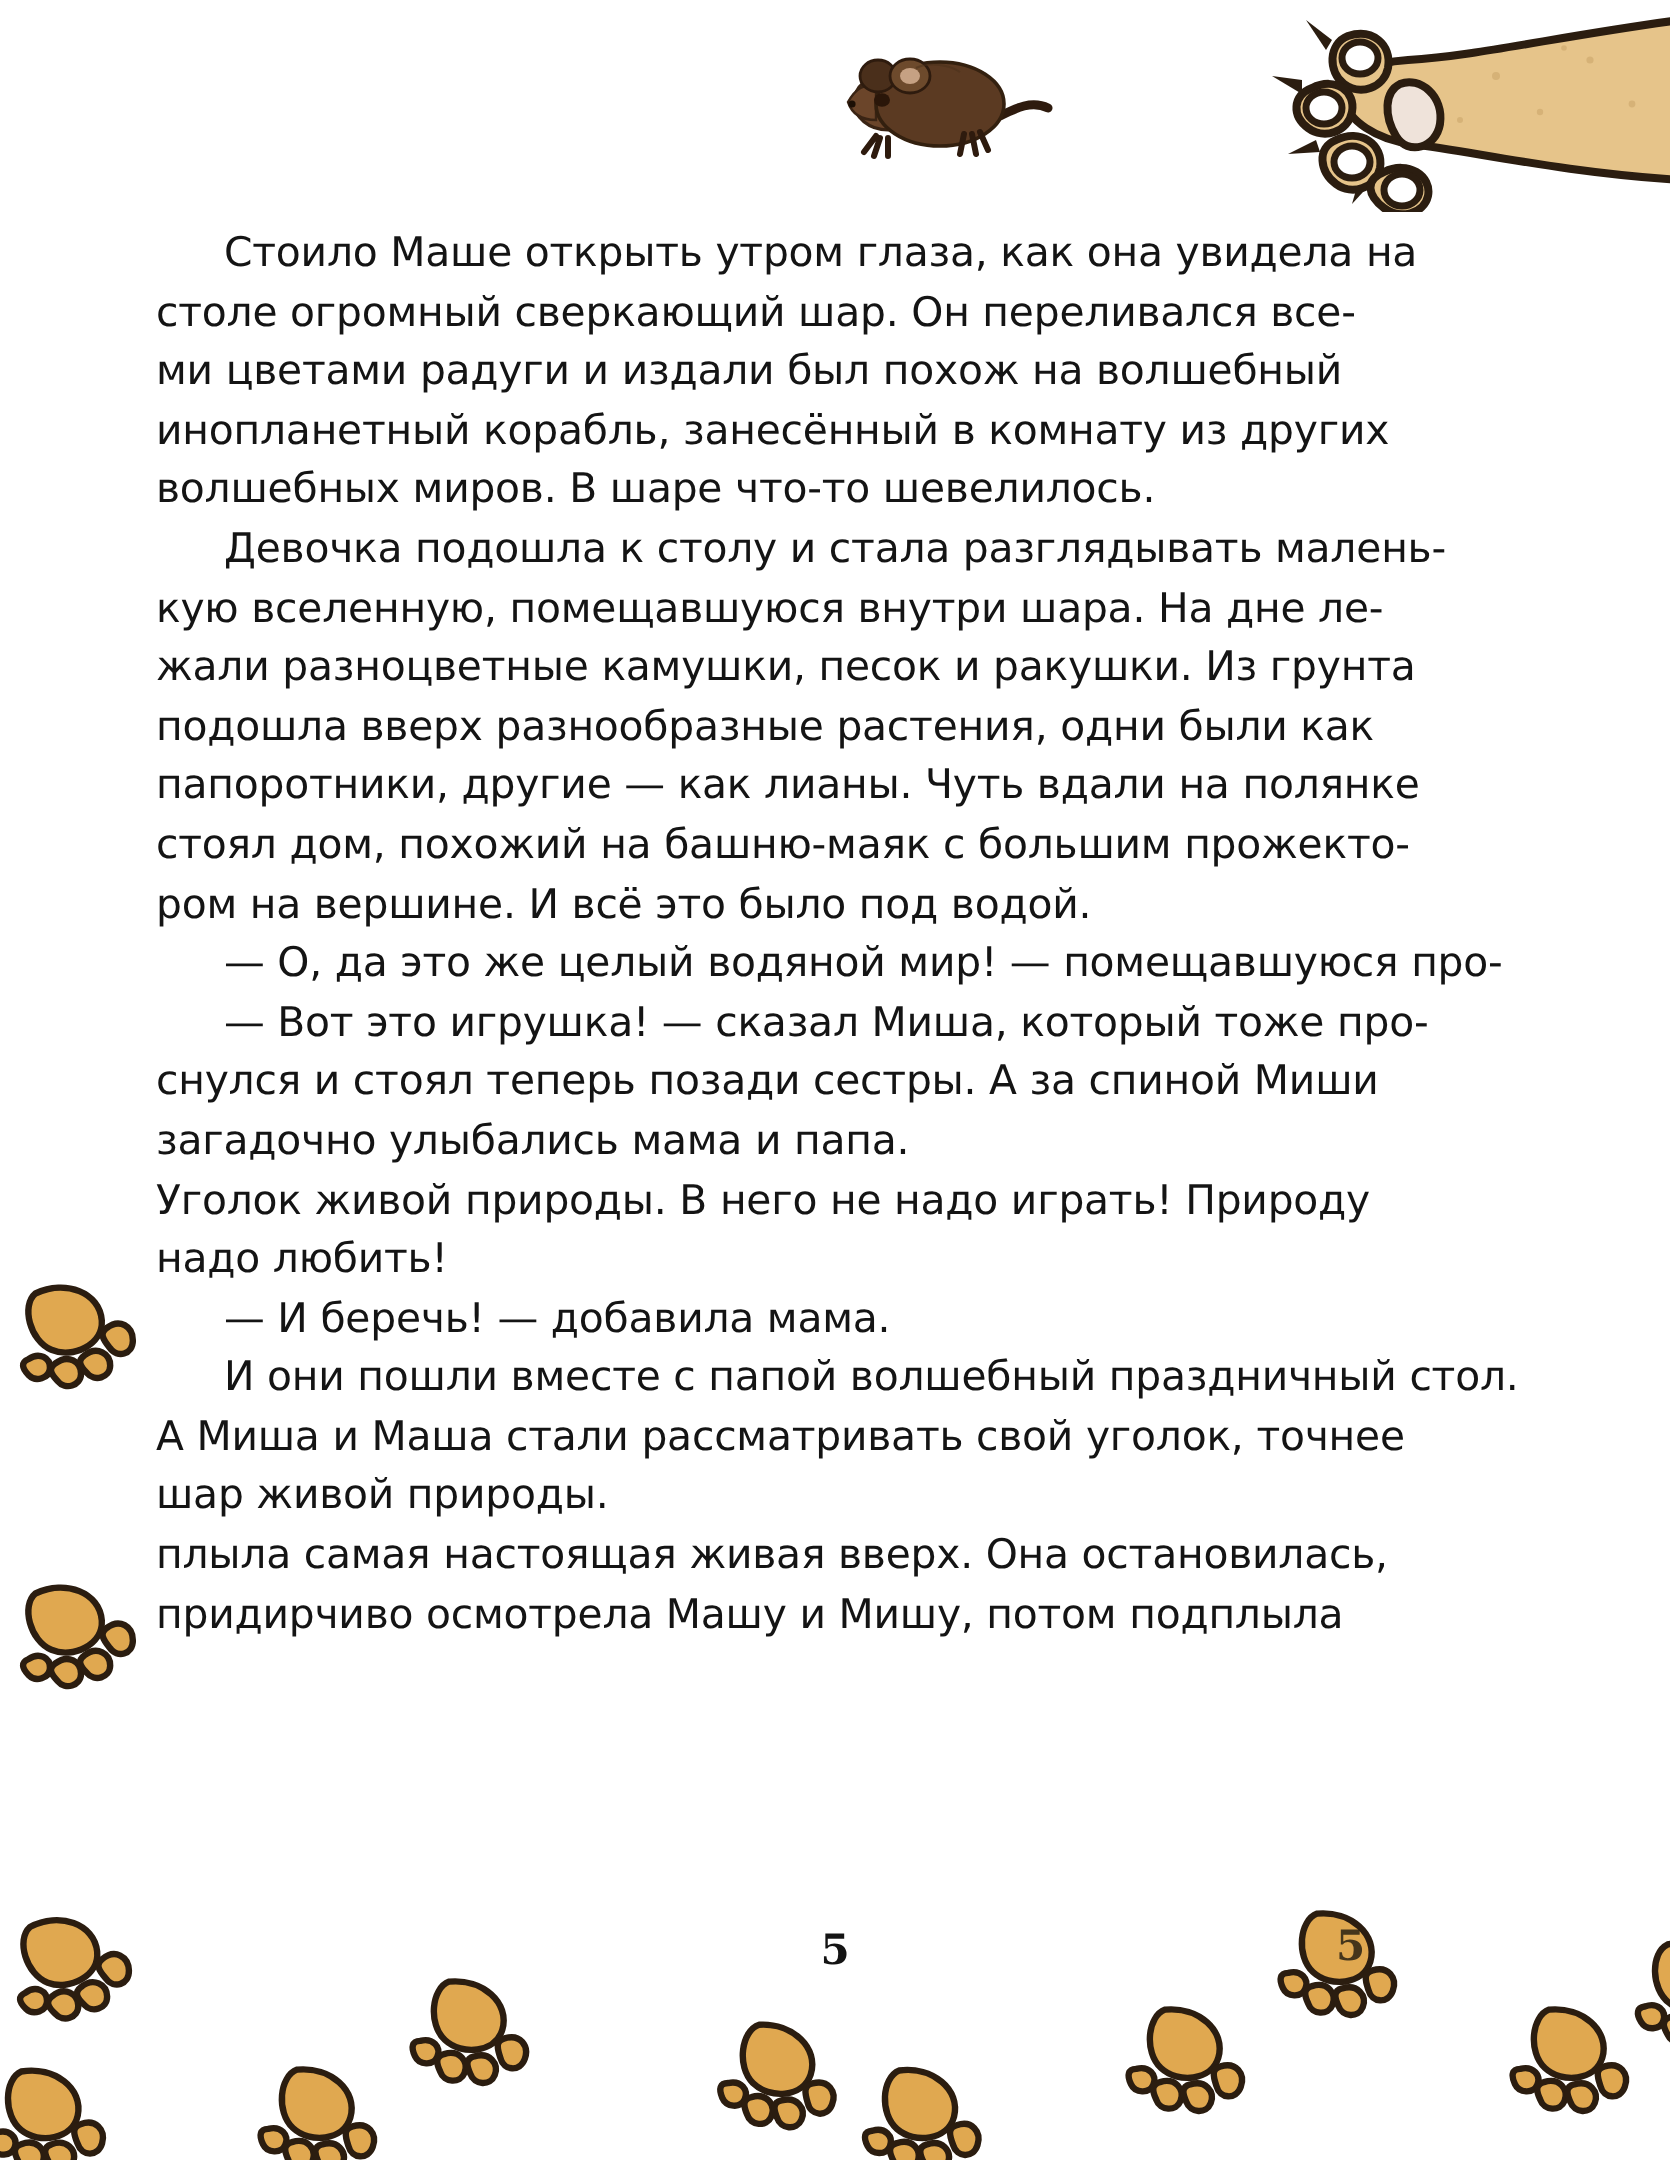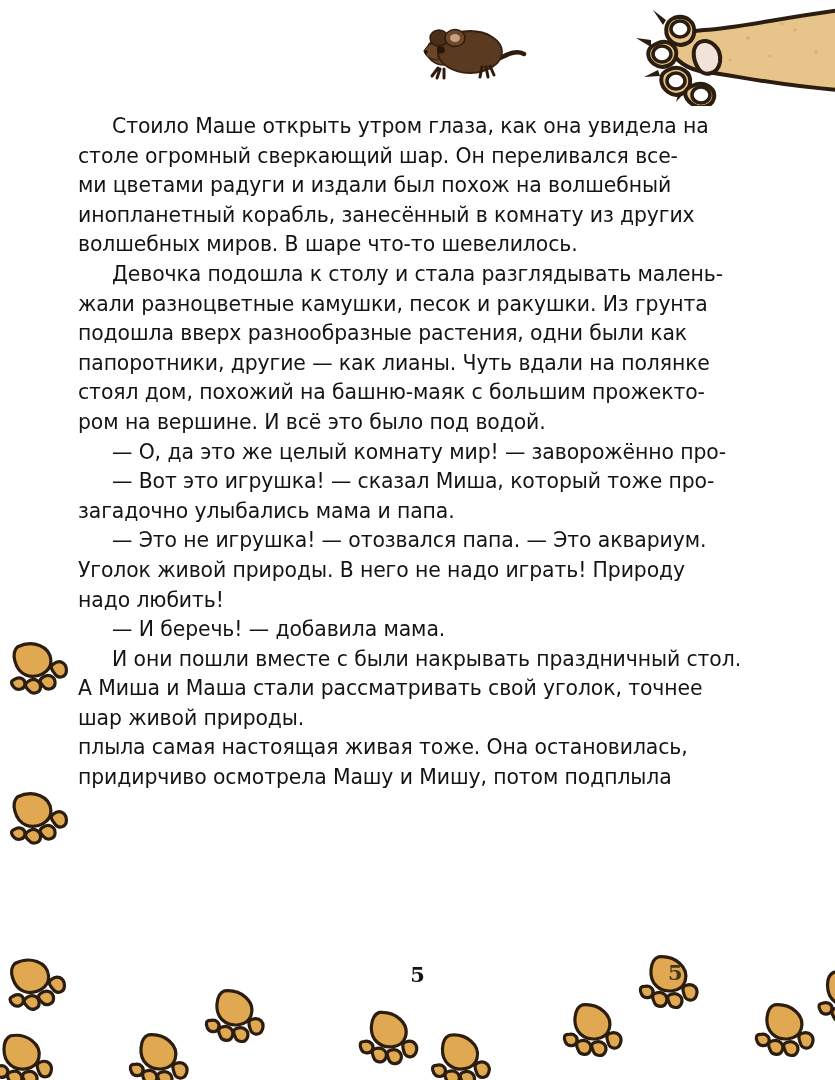--- a/index.html
+++ b/index.html
@@ -218,48 +218,49 @@
   <div class="text-block" id="text-block">
       <div>
         <div class="line indent">Стоило Маше открыть утром глаза, как она увидела на</div>
         <div class="line">столе огромный сверкающий шар. Он переливался все-</div>
         <div class="line">ми цветами радуги и издали был похож на волшебный</div>
         <div class="line">инопланетный корабль, занесённый в комнату из других</div>
         <div class="line">волшебных миров. В шаре что-то шевелилось.</div>
       </div>
       <div>
         <div class="line indent">Девочка подошла к столу и стала разглядывать малень-</div>
+        <div class="line">кую вселенную, помещавшуюся внутри шара. На дне ле-</div>
         <div class="line">жали разноцветные камушки, песок и ракушки. Из грунта</div>
         <div class="line">подошла вверх разнообразные растения, одни были как</div>
         <div class="line">папоротники, другие — как лианы. Чуть вдали на полянке</div>
         <div class="line">стоял дом, похожий на башню-маяк с большим прожекто-</div>
         <div class="line">ром на вершине. И всё это было под водой.</div>
       </div>
       <div>
-        <div class="line indent">— О, да это же целый комнату мир! — заворожённо про-</div>
+        <div class="line indent">— О, да это же целый водяной мир! — помещавшуюся про-</div>
       </div>
       <div>
         <div class="line indent">— Вот это игрушка! — сказал Миша, который тоже про-</div>
+        <div class="line">снулся и стоял теперь позади сестры. А за спиной Миши</div>
         <div class="line">загадочно улыбались мама и папа.</div>
       </div>
       <div>
-        <div class="line indent">— Это не игрушка! — отозвался папа. — Это аквариум.</div>
         <div class="line">Уголок живой природы. В него не надо играть! Природу</div>
         <div class="line">надо любить!</div>
       </div>
       <div>
         <div class="line indent">— И беречь! — добавила мама.</div>
       </div>
       <div>
-        <div class="line indent">И они пошли вместе с были накрывать праздничный стол.</div>
+        <div class="line indent">И они пошли вместе с папой волшебный праздничный стол.</div>
         <div class="line">А Миша и Маша стали рассматривать свой уголок, точнее</div>
         <div class="line">шар живой природы.</div>
       </div>
       <div>
-        <div class="line">плыла самая настоящая живая тоже. Она остановилась,</div>
+        <div class="line">плыла самая настоящая живая вверх. Она остановилась,</div>
         <div class="line">придирчиво осмотрела Машу и Мишу, потом подплыла</div>
       </div>
     </div>
 
   <div class="page-number">5</div>
   <div class="page-number-ghost">5</div>
 
 </div>
 
 </body></html>

